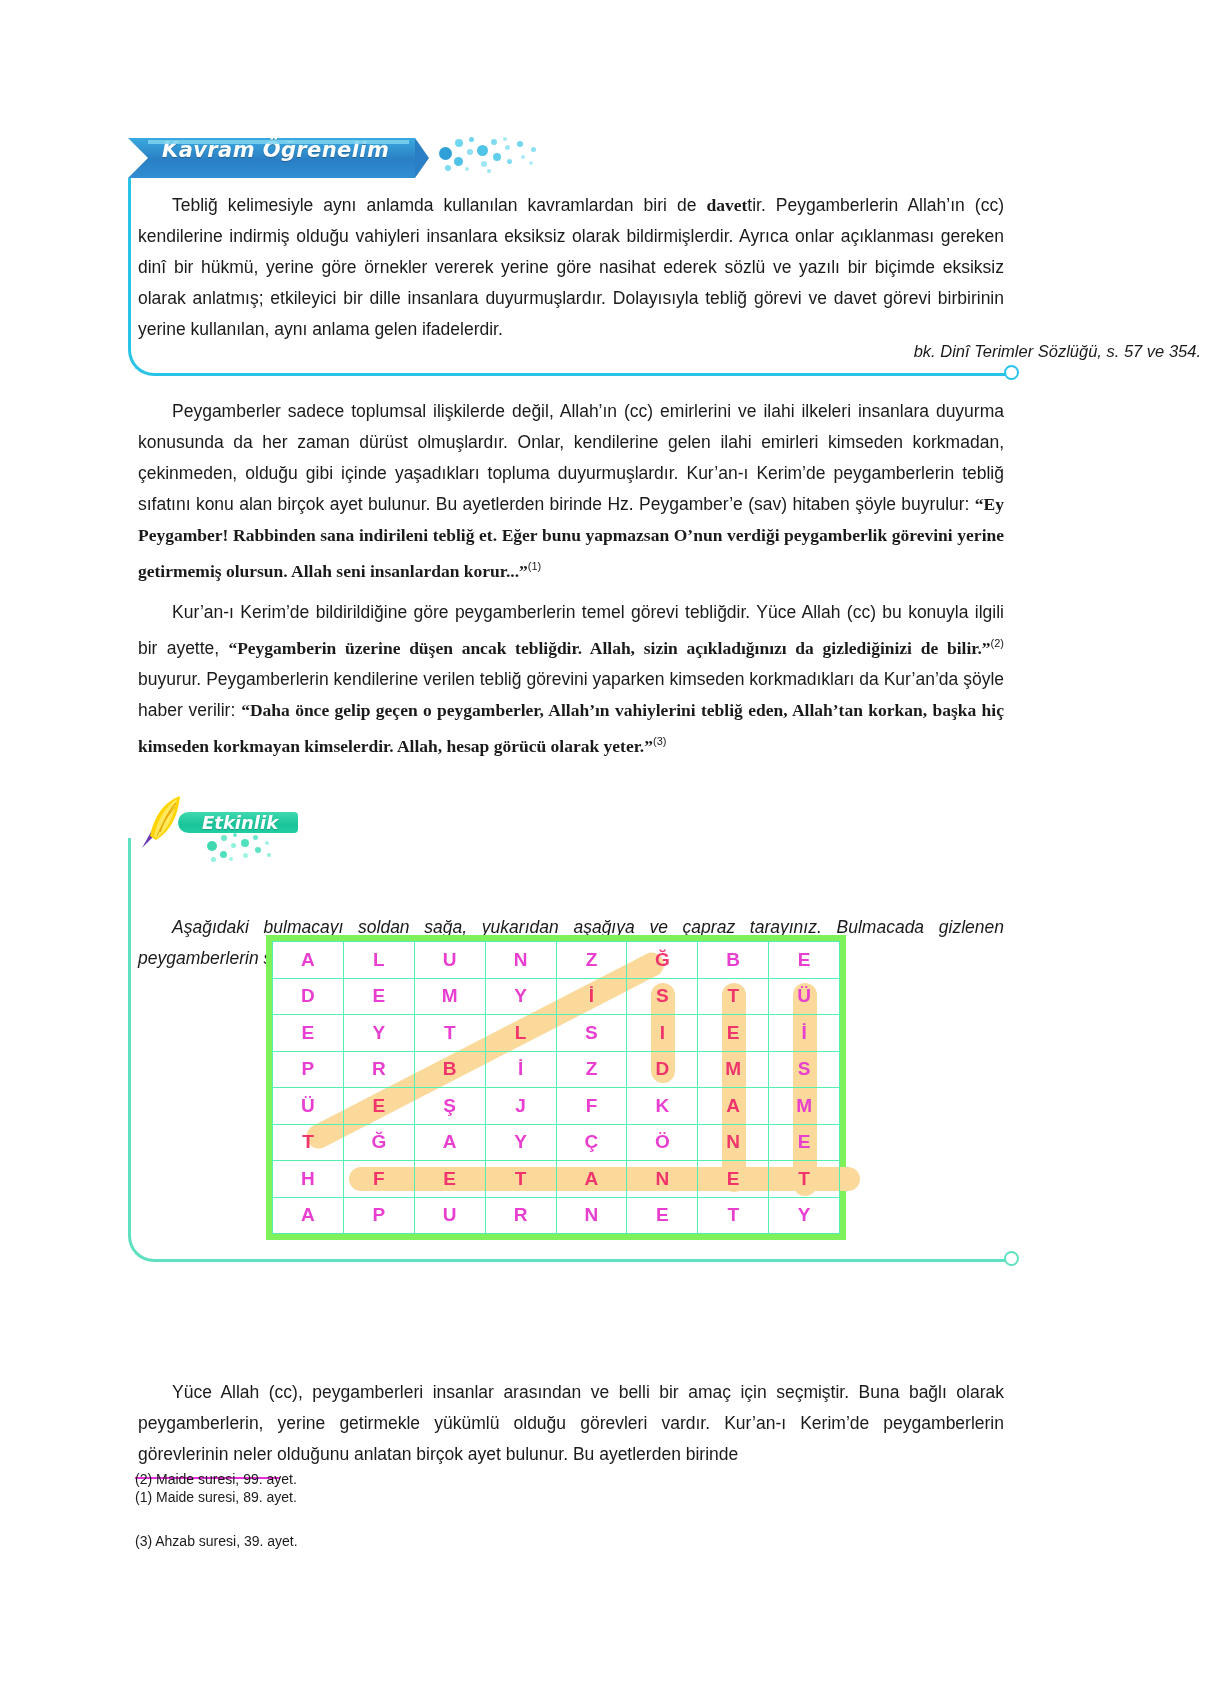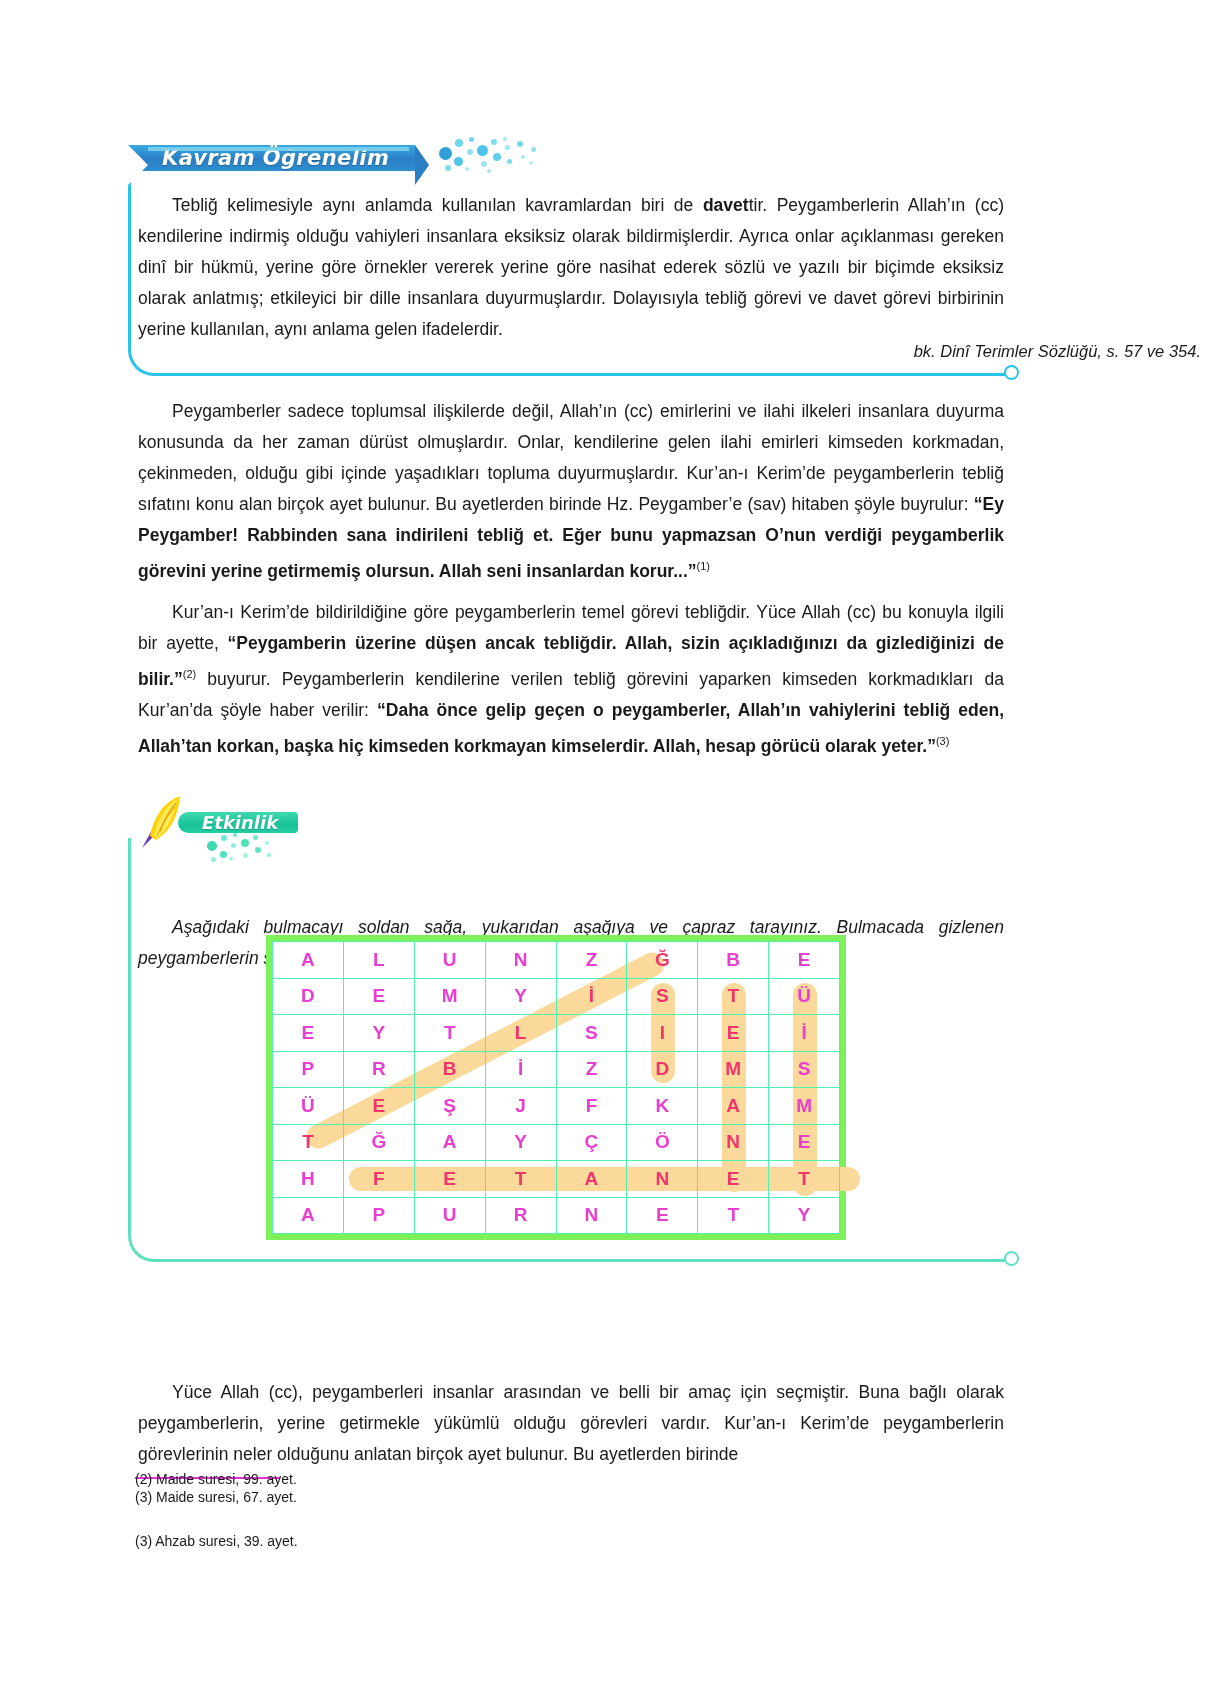--- a/index.html
+++ b/index.html
@@ -57,25 +57,24 @@
     position: absolute;
     left: 128px;
     top: 138px;
     height: 40px;
     display: flex;
     align-items: center;
     z-index: 5;
   }
   .ribbon-flag {
     position: relative;
-    height: 26px;
+    height: 40px;
     background: linear-gradient(180deg, #3aa9e0 0%, #2a7fc4 55%, #2f8fd0 100%);
     padding: 0 26px 0 34px;
     display: flex;
-    align-items: center;
     color: #ffffff;
     font-size: 21px;
     font-weight: bold;
     font-style: italic;
     letter-spacing: 0.4px;
     font-family: "DejaVu Sans", sans-serif;
     text-shadow: 0 1px 1px rgba(0,0,0,.25);
   }
   .ribbon-flag::before {
     content: "";
@@ -114,21 +113,21 @@
   }
 
   
   .para {
     position: absolute;
     font-size: 17.5px;
     line-height: 31px;
     text-align: justify;
     color: #1a1a1a;
   }
-  .para b { font-weight: bold; }
+  .para b { font-weight: bold; font-family: Liberation Serif, serif; }
   .indent { text-indent: 34px; }
   sup { font-size: 11px; vertical-align: super; }
 
   .citation {
     position: absolute;
     right: 10px;
     font-style: italic;
     font-size: 16.5px;
     color: #1a1a1a;
     margin-top: 10px;
@@ -450,18 +449,18 @@
               <td>Y</td>
             </tr>
           </tbody>
       </table>
     </div>
   </div>
 
   <div class="para indent" style="left:138px; top:1377px; width:866px;">Yüce Allah (cc), peygamberleri insanlar arasından ve belli bir amaç için seçmiştir. Buna bağlı olarak peygamberlerin, yerine getirmekle yükümlü olduğu görevleri vardır. Kur’an-ı Kerim’de peygamberlerin görevlerinin neler olduğunu anlatan birçok ayet bulunur. Bu ayetlerden birinde</div>
 
   <div class="fn-rule"></div>
-  <div class="footnote" style="top:1486px;">(3)  Maide suresi, 67. ayet.</div>
+  <div class="footnote" style="top:1486px;">(1)  Maide suresi, 89. ayet.</div>
   <div class="footnote" style="top:1468px;text-align:center;">(2)  Maide suresi, 99. ayet.</div>
   <div class="footnote" style="top:1530px;">(3)  Ahzab suresi, 39. ayet.</div>
 
 
 </div>
 
 </body></html>

